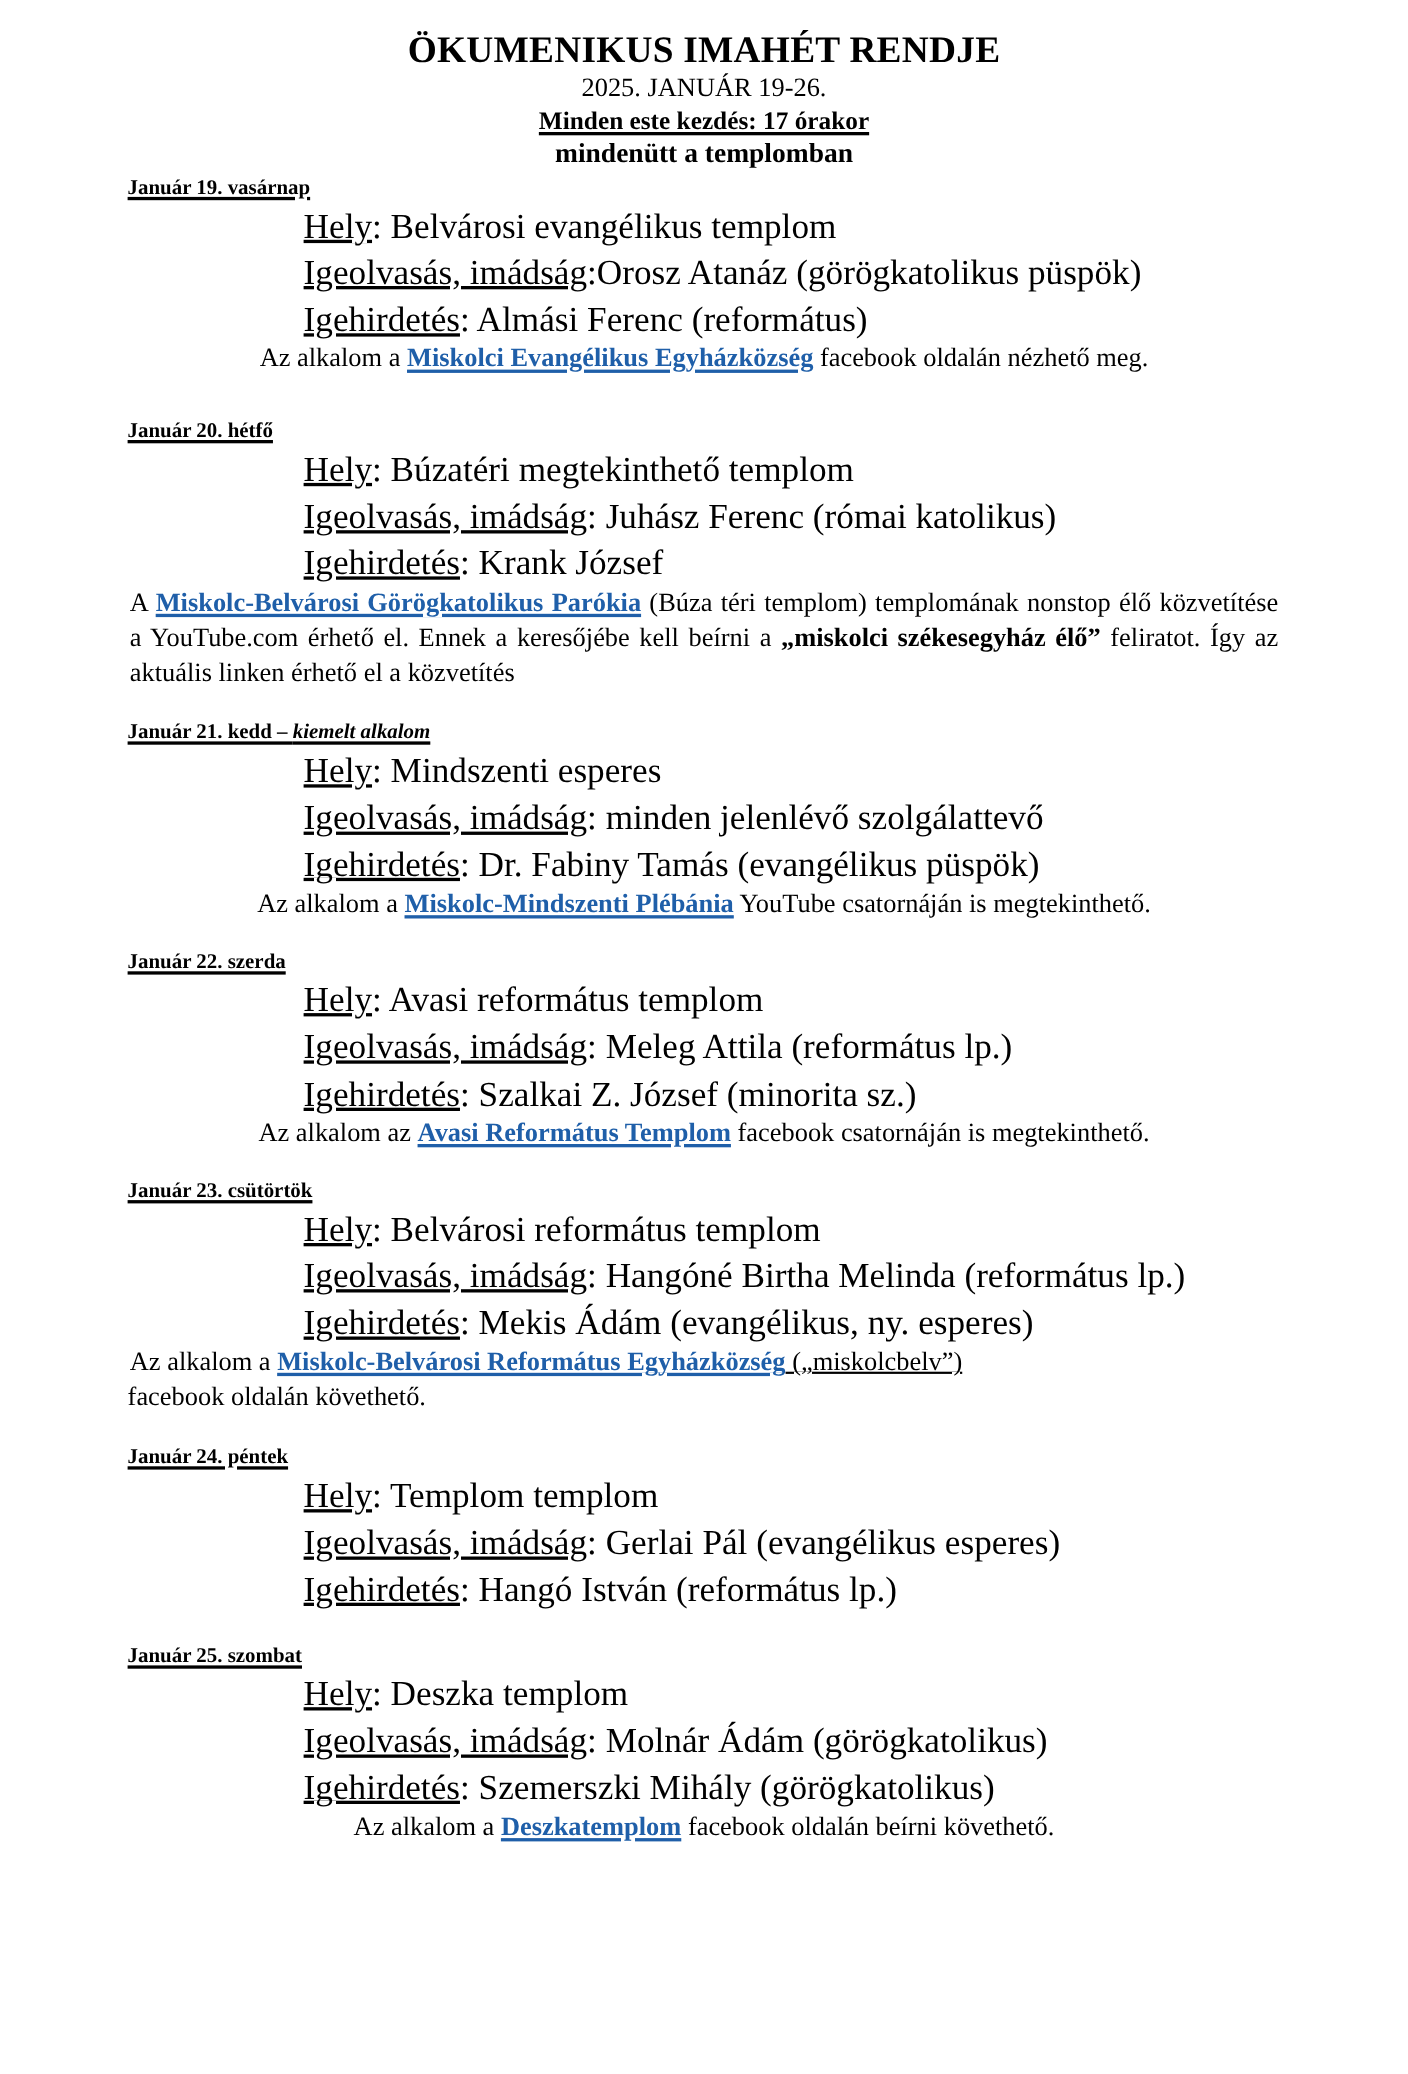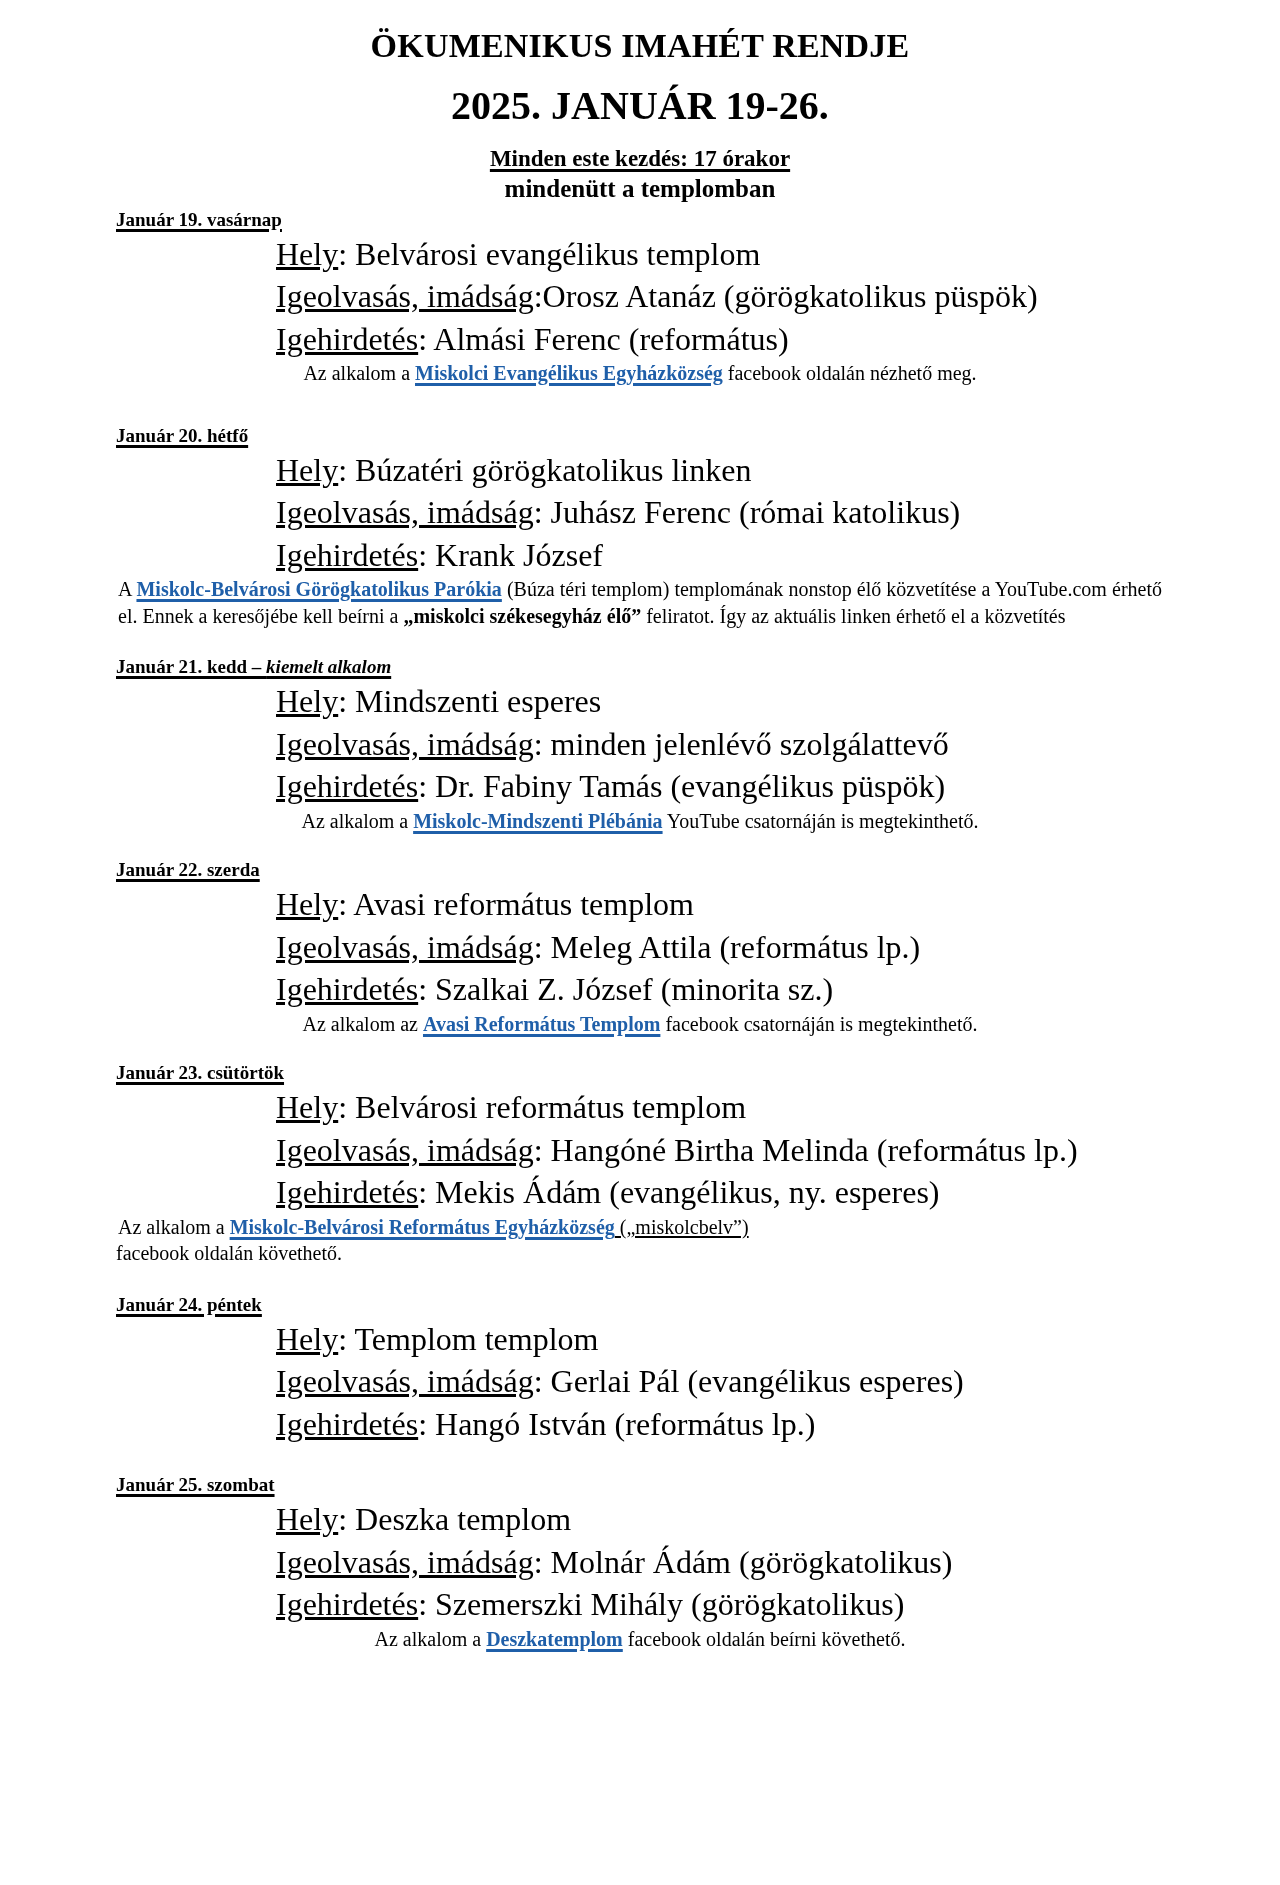--- a/index.html
+++ b/index.html
@@ -26,24 +26,24 @@
     margin: 0 0 4px 0;
   }
   .title-main {
     font-size: 34px;
     font-weight: bold;
     line-height: 1.18;
     letter-spacing: 0.2px;
     margin: 0;
   }
   .title-sub {
-    font-size: 40px;
-    font-weight: bold;
+    font-size: 24px;
+    font-weight: normal;
     line-height: 1.18;
-    margin: 16px;
+    margin: 0;
   }
   .title-time {
     font-size: 23px;
     font-weight: bold;
     line-height: 1.2;
     margin: 2px 0 0 0;
   }
   .title-time span.u {
     text-decoration: underline;
     text-underline-offset: 3px;
@@ -82,21 +82,21 @@
     font-weight: normal;
     line-height: 1.33;
     white-space: nowrap;
   }
   .lbl {
     text-decoration: underline;
     text-underline-offset: 2px;
     text-decoration-thickness: 2.5px;
   }
   .note {
-    font-size: 20px;
+    font-size: 24px;
     line-height: 1.33;
     margin: 0;
     padding: 0;
     text-align: center;
   }
   .note.justify {
     text-align: justify;
     text-justify: inter-word;
     padding: 0 2px 0 2px;
   }
@@ -142,21 +142,21 @@
       <div class="detail-line"><span class="lbl">Hely</span><span>: Belvárosi evangélikus templom</span></div>
       <div class="detail-line"><span class="lbl">Igeolvasás, imádság</span><span>:Orosz Atanáz (görögkatolikus püspök)</span></div>
       <div class="detail-line"><span class="lbl">Igehirdetés</span><span>: Almási Ferenc (református)</span></div>
     </div>
     <p class="note"><span>Az alkalom a </span><span class="doclink">Miskolci Evangélikus Egyházközség</span><span> facebook oldalán nézhető meg.</span></p>
   </div>
 
   <div class="day d20">
     <div class="day-heading"><span>Január 20. hétfő</span><span class="ital"></span></div>
     <div class="detail-list">
-      <div class="detail-line"><span class="lbl">Hely</span><span>: Búzatéri görögkatolikus linken</span></div>
+      <div class="detail-line"><span class="lbl">Hely</span><span>: Búzatéri megtekinthető templom</span></div>
       <div class="detail-line"><span class="lbl">Igeolvasás, imádság</span><span>: Juhász Ferenc (római katolikus)</span></div>
       <div class="detail-line"><span class="lbl">Igehirdetés</span><span>: Krank József</span></div>
     </div>
     <p class="note justify"><span>A </span><span class="doclink">Miskolc-Belvárosi Görögkatolikus Parókia</span><span> (Búza téri templom) templomának nonstop élő közvetítése a YouTube.com érhető el. Ennek a keresőjébe kell beírni a </span><span class="b">„miskolci székesegyház élő”</span><span> feliratot. Így az aktuális linken érhető el a közvetítés</span></p>
   </div>
 
   <div class="day d21">
     <div class="day-heading"><span>Január 21. kedd – </span><span class="ital">kiemelt alkalom</span></div>
     <div class="detail-list">
       <div class="detail-line"><span class="lbl">Hely</span><span>: Mindszenti esperes</span></div>

